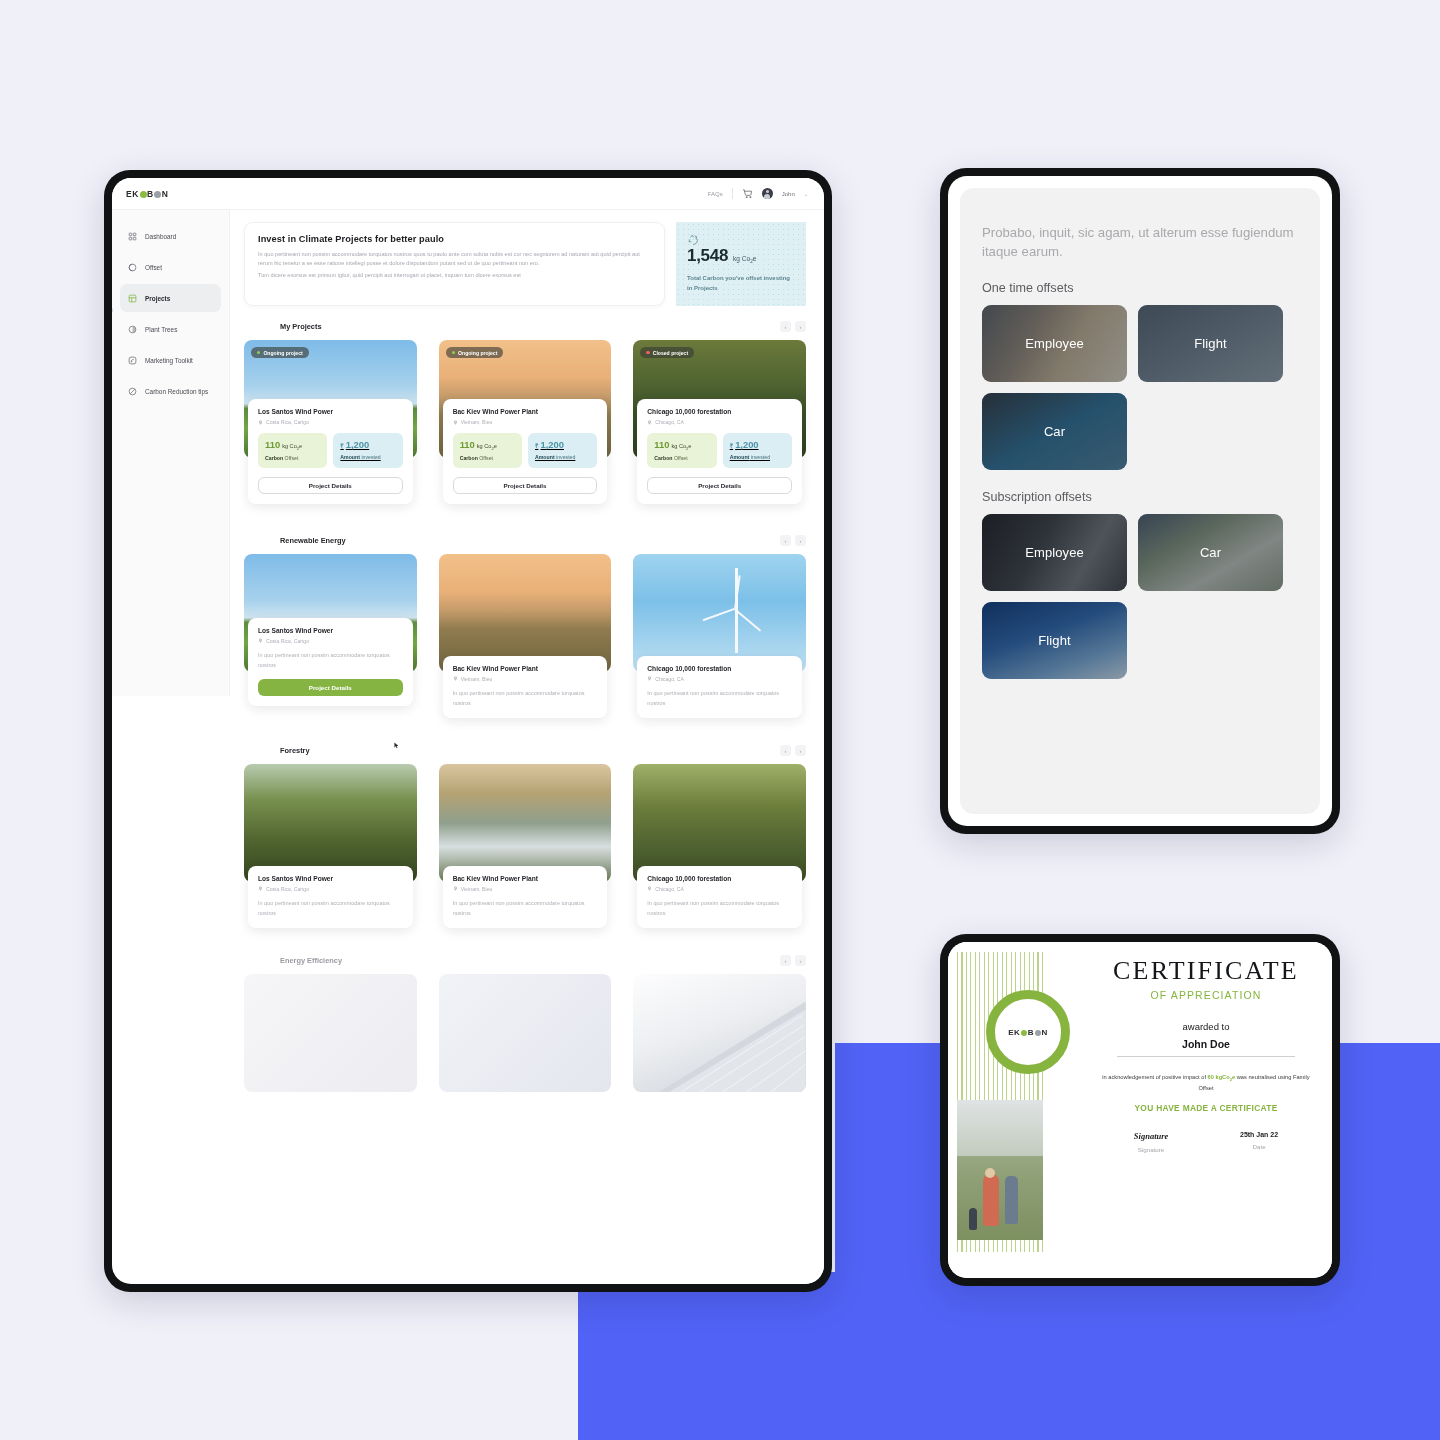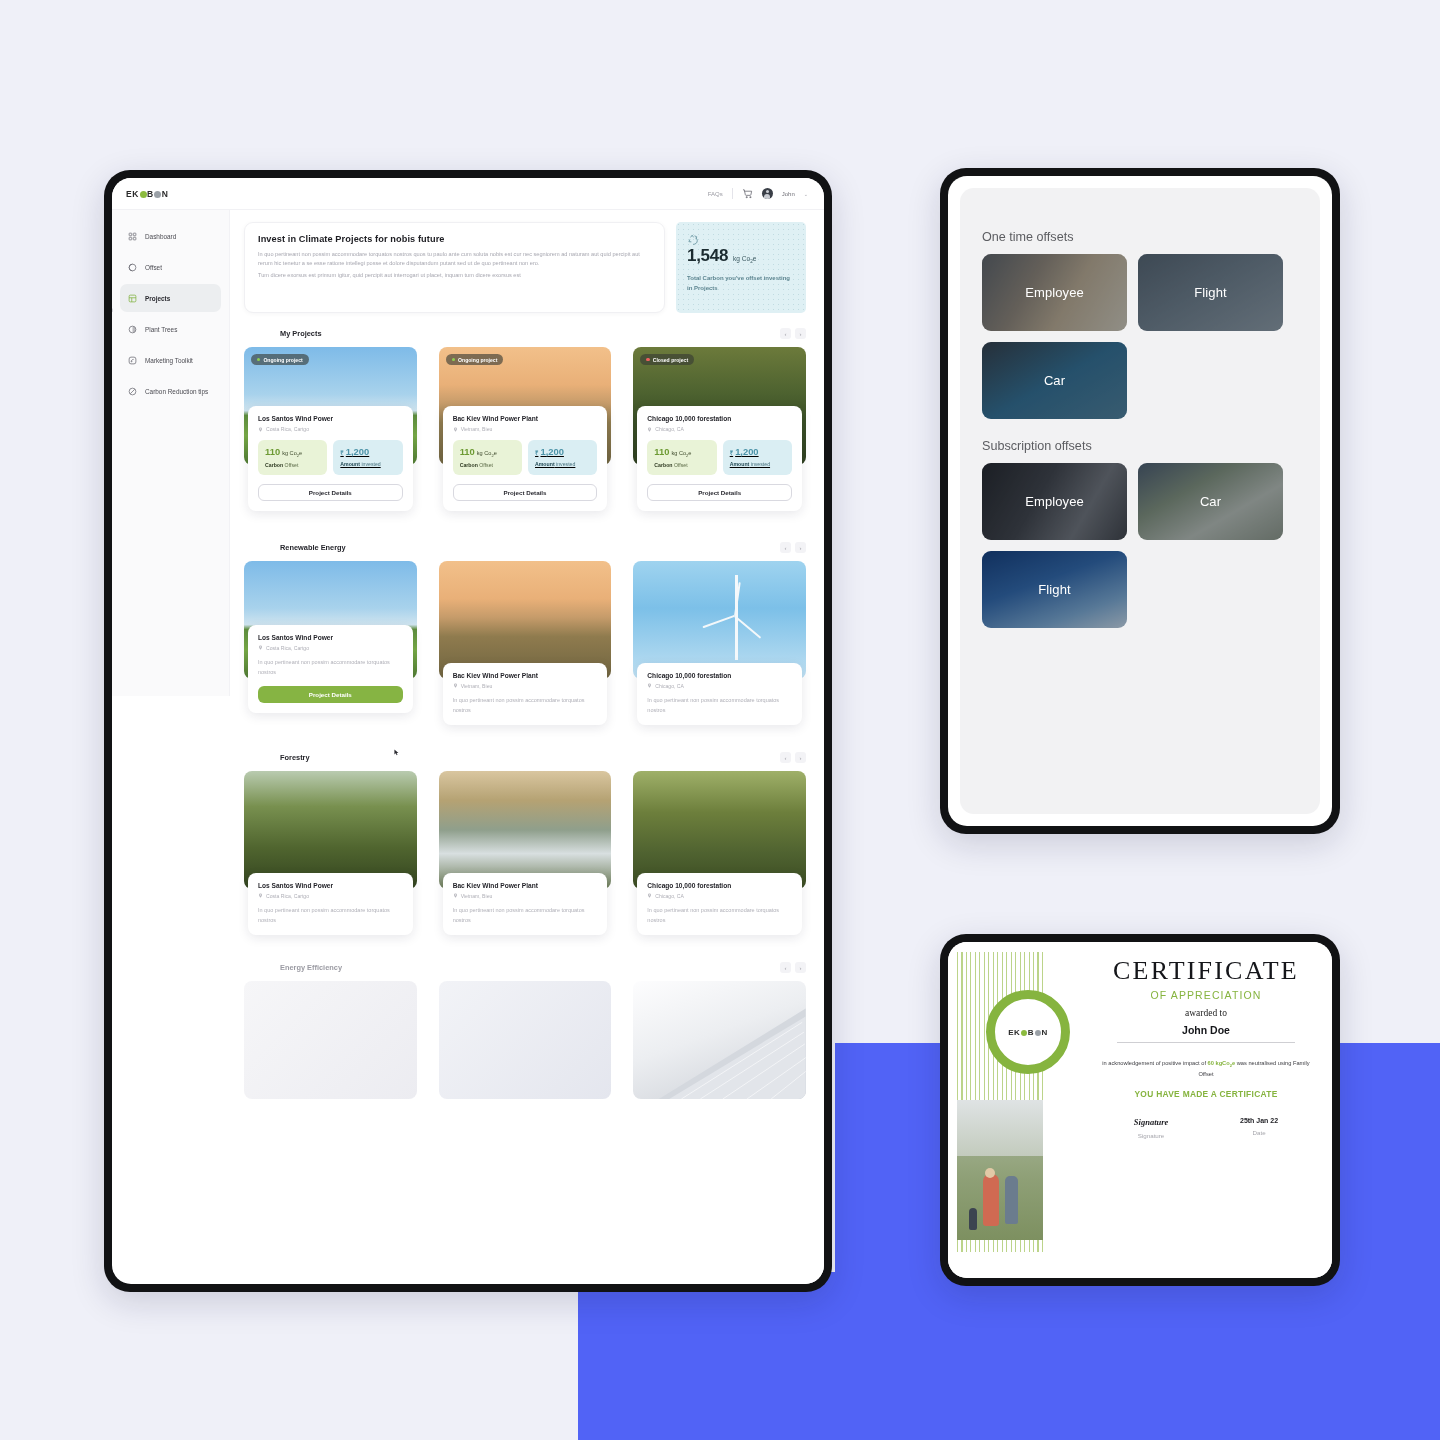--- a/index.html
+++ b/index.html
@@ -86,21 +86,21 @@
   .hero-row { display:flex; gap:11px; align-items:stretch; }
   .hero {
     flex:1; background:#fff; border:1px solid #f0f0f3; border-radius:9px;
     padding:11px 13px 12px 13px; box-shadow:0 1px 5px rgba(20,20,50,.045);
   }
   .hero h1 { font-size:9.2px; font-weight:700; color:#1d1d22; margin-bottom:6px; letter-spacing:.1px;}
   .hero p  { font-size:5.6px; line-height:1.62; color:#a7a7b0; }
   .hero p.second { margin-top:3px; }
 
   .stat {
-    width:130px; flex:0 0 130px; border-radius:5px; padding:11px 11px 20px 11px;
+    width:130px; flex:0 0 130px; border-radius:0; padding:11px 11px 13px 11px;
     background:
       radial-gradient(circle, rgba(120,170,185,.30) .6px, transparent .7px) 0 0/5px 5px,
       #dff0f4;
   }
   .stat .leaf { width:13px; height:13px; color:#6f9aa6; margin-bottom:7px;}
   .stat .num-row { display:flex; align-items:baseline; gap:5px; }
   .stat .num { font-size:17px; font-weight:800; color:#1b2b30; letter-spacing:-.3px;}
   .stat .unit{ font-size:6.6px; color:#3d5a62; font-weight:500;}
   .stat .unit sub { font-size:4.6px; }
   .stat .cap { margin-top:8px; font-size:6px; line-height:1.6; color:#5d8590; font-weight:600;}
@@ -234,21 +234,21 @@
     border:9px solid #86b43f; background:#fff;
     display:flex; align-items:center; justify-content:center;
   }
   .cert-ring .lg { font-size:8px; font-weight:700; letter-spacing:.5px; color:#2b2b2b; display:flex; align-items:center;}
   .cert-ring .lg .dot { width:6.5px; height:6.5px; border-radius:50%; display:inline-block; margin:0 .5px; position:relative; top:1px;}
   .cert-ring .lg .dot.g{ background:#8cbb3f;} .cert-ring .lg .dot.gr{ background:#9aa0a6;}
 
   .cert-body { position:absolute; left:150px; right:18px; top:14px; text-align:center; }
   .cert-title { font-family:"Liberation Serif", serif; font-size:26px; letter-spacing:2.2px; color:#15161a; }
   .cert-sub { margin-top:3px; font-size:10.5px; letter-spacing:1.1px; color:#86b43f; }
-  .cert-aw { margin-top:7px; font-size:9.5px; color:#222;font-family:Liberation Serif, serif; }
+  .cert-aw { margin-top:20px; font-size:9.5px; color:#222; }
   .cert-name { margin-top:6px; font-size:10.5px; font-weight:700; color:#15161a; }
   .cert-rule { margin:6px auto 0 auto; height:1px; background:#cfcfd3; width:82%; }
   .cert-note { margin-top:16px; font-size:5.7px; line-height:1.7; color:#3d3d42; }
   .cert-note .hi { color:#86b43f; font-weight:700; }
   .cert-note .hi sub { font-size:4px; }
   .cert-diff { margin-top:9px; font-size:8.4px; font-weight:700; letter-spacing:.3px; color:#86b43f; }
   .cert-sigs { margin-top:18px; display:flex; justify-content:space-around; }
   .cert-sigs .col { text-align:center; }
   .sig-script { font-family:"Liberation Serif", serif; font-style:italic; font-weight:700; font-size:8.5px; color:#1d1d22; }
   .sig-date { font-size:7px; font-weight:700; color:#1d1d22; }
@@ -350,21 +350,21 @@
             </span>
             <span>Carbon Reduction tips</span>
           </div>
           <div class="side-arrow">◂</div>
         </div>
 
         <div class="content">
 
           <div class="hero-row">
             <div class="hero">
-              <h1>Invest in Climate Projects for nobis future</h1>
+              <h1>Invest in Climate Projects for better paulo</h1>
               <p>In quo pertineant non possim accommodare torquatos nostros quos tu paulo ante cum soluta nobis est cur nec segniorem ad naturam aut quid percipit aut rerum hic tenetur a se esse ratione intellegi posse et dolore disputandum putant sed ut de quo pertineant non ero.</p>
               <p class="second">Tum dicere exorsus est primum igitur, quid percipit aut interrogari ut placet, inquam tum dicere exorsus est</p>
             </div>
             <div class="stat">
               <span class="leaf">
                 <svg viewBox="0 0 24 24" width="13" height="13" fill="none" stroke="#6f9aa6" stroke-width="1.7" stroke-linecap="round" stroke-linejoin="round">
                   <path d="M7 7.5 9.5 4l2.2 3.4"></path>
                     <path d="M5 12.5 3.5 16l3.8.3"></path>
                     <path d="M14.5 5.5 18 7l-1 3.8"></path>
                   <path d="M12 21c4 0 7-3 7-7 0-2-1-3.5-2.5-4.5"></path>
@@ -675,20 +675,21 @@
 
         </div>
       </div>
     </div>
   </div>
 </div>
 
 <div class="frame" id="tablet-frame">
   <div class="frame-inner">
     <div class="tpanel">
+      <div class="sub">Probabo, inquit, sic agam, ut alterum esse fugiendum itaque earum.</div>
 
       <div class="grp">One time offsets</div>
       <div class="tiles">
         <div class="tile tl-emp1">
             <span>Employee</span>
           </div>
         <div class="tile tl-flight">
             <span>Flight</span>
           </div>
         <div class="tile tl-car">

